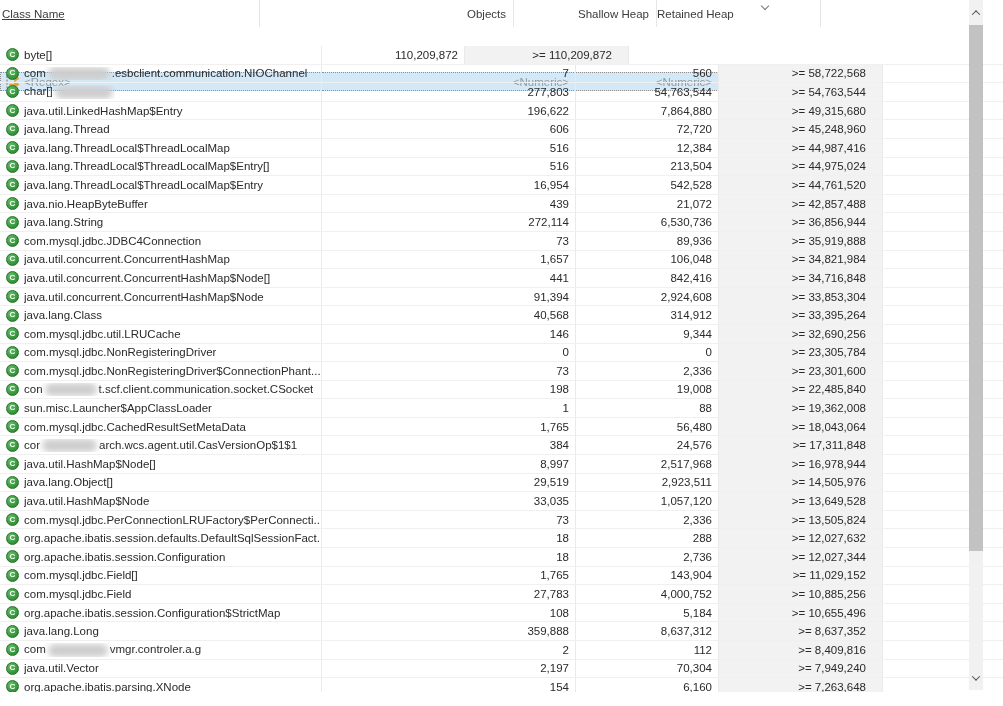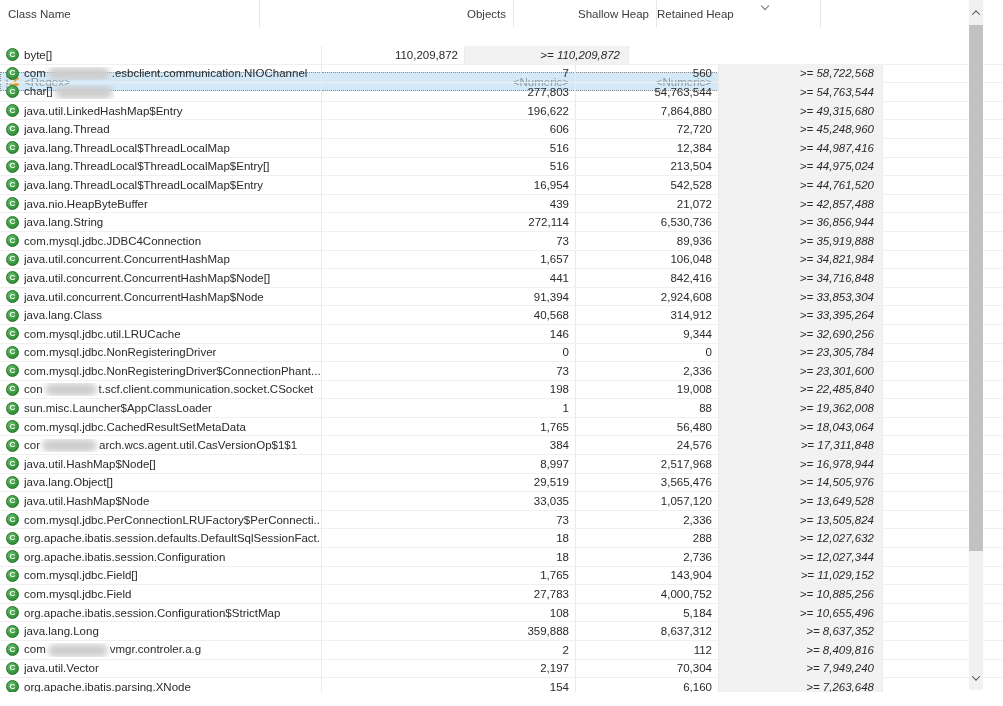--- a/index.html
+++ b/index.html
@@ -7,21 +7,21 @@
   .canvas{
     position:relative;width:1003px;height:706px;background:#ffffff;overflow:hidden;
     font-family:"Liberation Sans", sans-serif;font-size:11.5px;color:#2a2a2a;
     -webkit-font-smoothing:antialiased;
   }
   .viewport{position:absolute;left:0;top:0;width:1003px;height:692px;overflow:hidden;background:#fff;}
 
   
   .hdr{display:flex;height:27px;align-items:center;position:relative;background:#fff;}
   .hdr .hcell{height:100%;display:flex;align-items:center;border-right:1px solid #e6e6e6;color:#3b3b3b;position:relative;}
-  .hcell.c-name{width:260px;padding-left:8px;justify-content:flex-start;}
+  .hcell.c-name{width:260px;padding-left:2px;justify-content:flex-start;text-decoration:underline;}
   .hcell.c-obj{width:254px;padding-right:7px;justify-content:flex-end;}
   .hcell.c-shallow{width:143px;padding-right:7px;justify-content:flex-end;}
   .hcell.c-retained{width:164px;justify-content:flex-start;}
   .hcell.c-fill{width:85px;border-right:none;}
   .sort-chev{position:absolute;top:3px;right:52px;width:6px;height:6px;
     border-left:1.5px solid #777;border-top:1.5px solid #777;transform:rotate(225deg);}
 
   
   .frow{display:flex;height:19px;}
   .frow .fcell{height:100%;display:flex;align-items:center;background:#d4e9f8;
@@ -34,21 +34,21 @@
   .fcell-label{margin-left:4px;}
 
   
   .rows{position:relative;}
   .row{display:flex;height:18.6px;border-bottom:1px solid #f0f0f0;}
   .row .cell{height:100%;display:flex;align-items:center;border-right:1px solid #eaeaea;
     white-space:nowrap;overflow:hidden;}
   .cell.c-name{width:322px;padding-left:6px;}
   .cell.c-obj{width:254px;padding-right:6px;justify-content:flex-end;}
   .cell.c-shallow{width:143px;padding-right:6px;justify-content:flex-end;}
-  .cell.c-retained{width:164px;padding-right:8px;justify-content:flex-end;background:#f2f2f2;font-style:italic;}
+  .cell.c-retained{width:164px;padding-right:16px;justify-content:flex-end;background:#f2f2f2;}
   .cell.c-fill{width:85px;border-right:none;}
   .cname-text{white-space:nowrap;overflow:hidden;}
 
   
   .cicon{flex:0 0 13px;width:13px;height:13px;border-radius:50%;margin-right:5px;
     background:radial-gradient(circle at 35% 30%, #5fbf63, #2f8f34 75%);
     border:1px solid #27712b;color:#fff;font-size:8px;font-weight:bold;
     display:flex;align-items:center;justify-content:center;line-height:1;}
 
   
@@ -343,21 +343,21 @@
           <div class="cell c-shallow">2,517,968</div>
           <div class="cell c-retained">&gt;= 16,978,944</div>
           <div class="cell c-fill"></div>
         </div>
         <div class="row">
           <div class="cell c-name">
             <span class="cicon">C</span>
             <span class="cname-text">java.lang.Object[]</span>
           </div>
           <div class="cell c-obj">29,519</div>
-          <div class="cell c-shallow">3,565,476</div>
+          <div class="cell c-shallow">2,923,511</div>
           <div class="cell c-retained">&gt;= 14,505,976</div>
           <div class="cell c-fill"></div>
         </div>
         <div class="row">
           <div class="cell c-name">
             <span class="cicon">C</span>
             <span class="cname-text">java.util.HashMap$Node</span>
           </div>
           <div class="cell c-obj">33,035</div>
           <div class="cell c-shallow">1,057,120</div>

